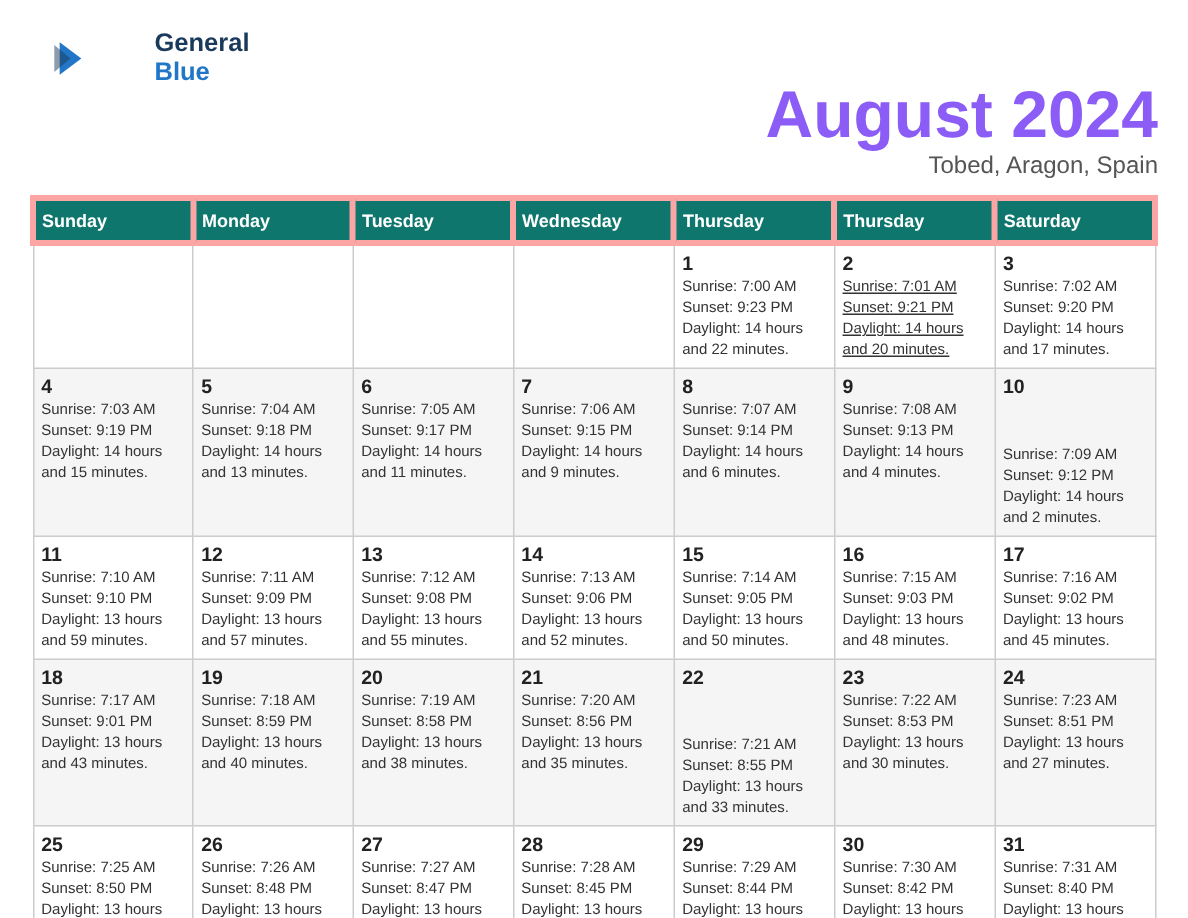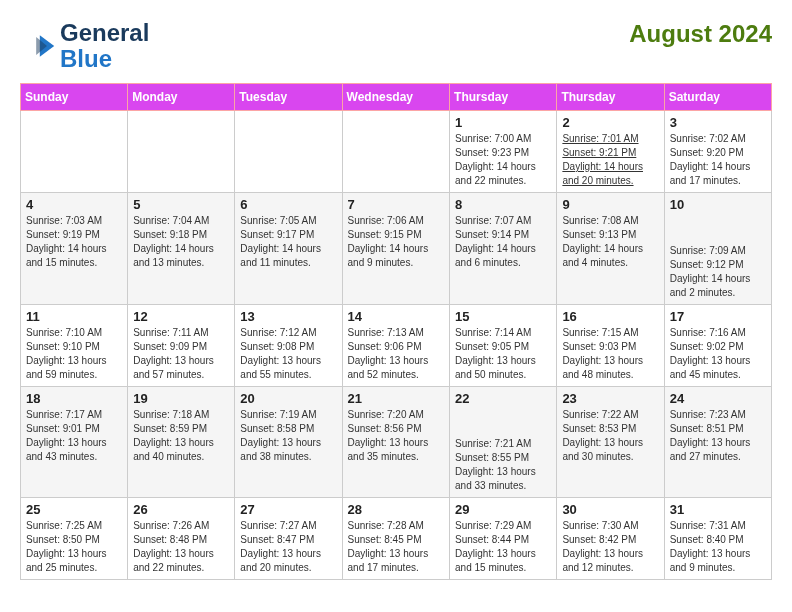--- a/index.html
+++ b/index.html
@@ -15,55 +15,57 @@
       justify-content: space-between;
       align-items: flex-start;
       margin-bottom: 10px;
     }
     .logo {
       display: flex;
       align-items: center;
       gap: 4px;
     }
     .logo-text {
-      font-size: 24px;
+      font-size: 17px;
       font-weight: bold;
       color: #1a3a5c;
       line-height: 1.1;
+      margin-left: 43px;
     }
     .logo-blue { color: #2176c7; }
     .logo-icon {
       width: 36px;
       height: 36px;
     }
     .title-block {
       text-align: right;
     }
     .month-title {
-      font-size: 24px;
+      font-size: 44px;
       font-weight: bold;
-      color: #4d7c0f;
+      color: #8b5cf6;
+      margin-top: 32px;
     }
     .location {
       font-size: 16px;
       color: #555;
     }
     .calendar {
       width: 100%;
       border-collapse: collapse;
       font-size: 11px;
     }
     .calendar th {
-      background: #d946ef;
+      background: #0f766e;
       color: #fff;
       padding: 6px 4px;
       text-align: left;
       font-size: 12px;
       font-weight: bold;
-      border: 1px solid #fca5a5;
+      border: 4px solid #fca5a5;
     }
     .calendar td {
       border: 1px solid #ccc;
       vertical-align: top;
       padding: 4px 5px;
       width: 108px;
       min-height: 80px;
       background: #fff;
     }
     .calendar tr:nth-child(even) td {
@@ -98,20 +100,21 @@
       <div class="logo-text">
         <span style="color:#1a3a5c">General</span>
       </div>
       <div class="logo-text">
         <span class="logo-blue">Blue</span>
       </div>
     </div>
   </div>
   <div class="title-block">
     <div class="month-title">August 2024</div>
+    <div class="location">Tobed, Aragon, Spain</div>
   </div>
 </div>
 
 <table class="calendar">
   <thead>
     <tr id="weekday-header">
         <th>Sunday</th>
         <th>Monday</th>
         <th>Tuesday</th>
         <th>Wednesday</th>

